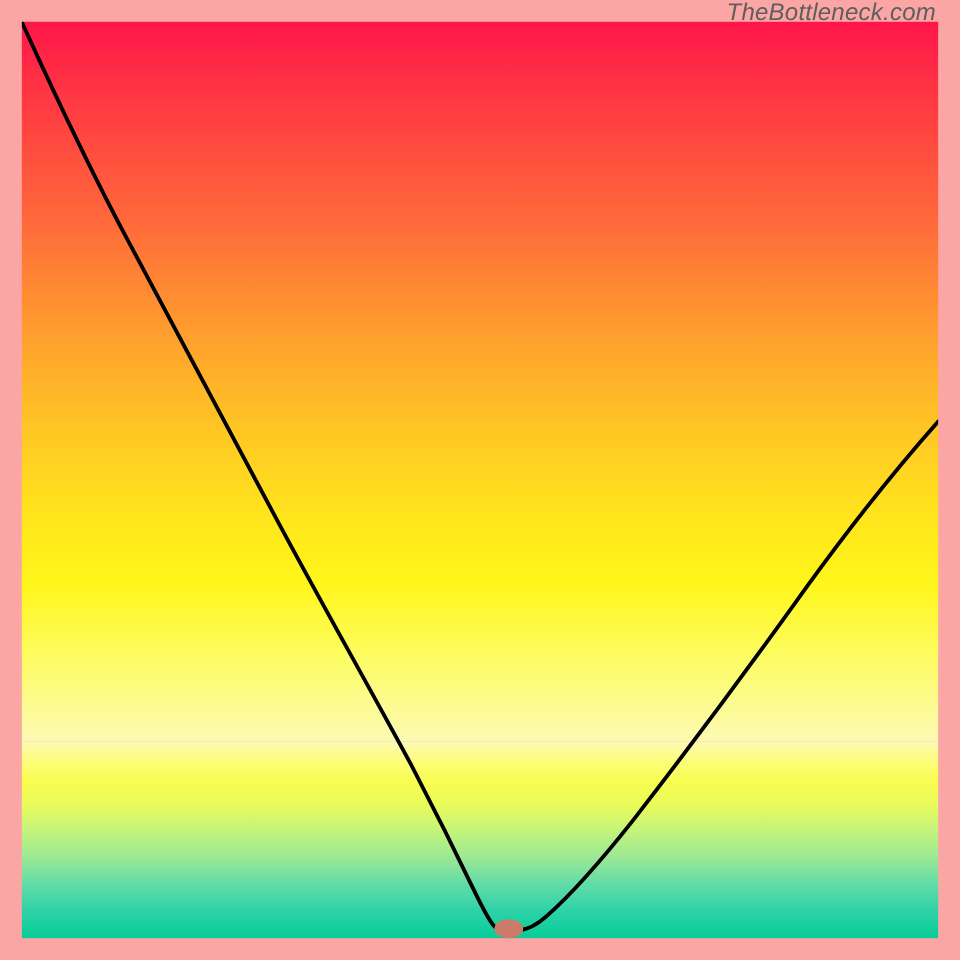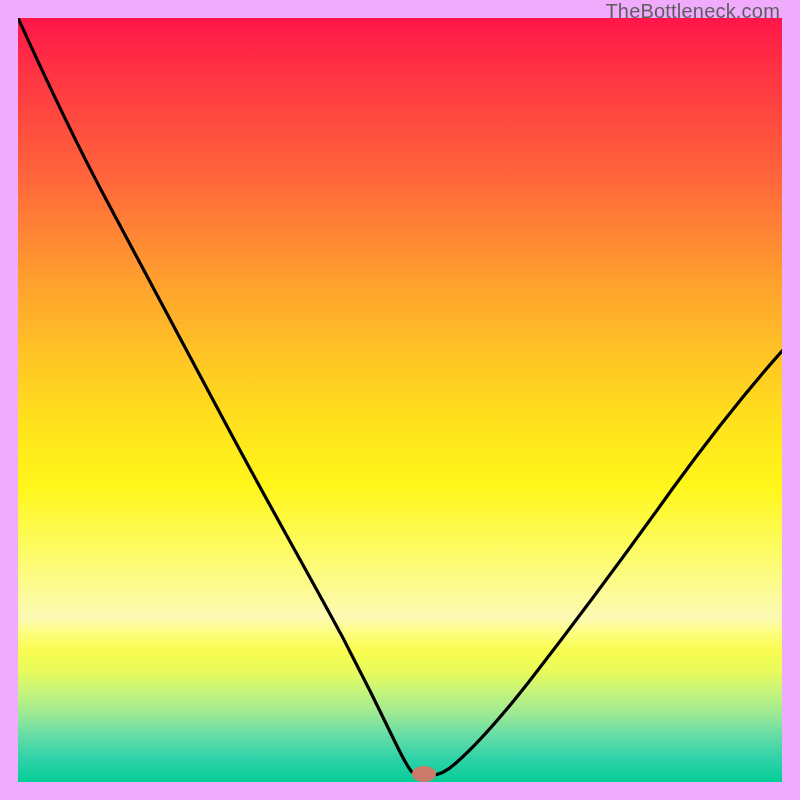--- a/index.html
+++ b/index.html
@@ -7,21 +7,22 @@
     padding: 0;
     width: 800px;
     height: 800px;
     background: #000;
     position: relative;
     font-family: Arial, Helvetica, sans-serif;
   }
   .outer {
     position: absolute;
     inset: 0;
-    background: #f0abfc;
+    background: #fca5a5;
+    font-style: italic;
   }
   .plot {
     position: absolute;
     left: 18px;
     top: 18px;
     width: 764px;
     height: 764px;
     overflow: hidden;
   }
   .gradient-top {

